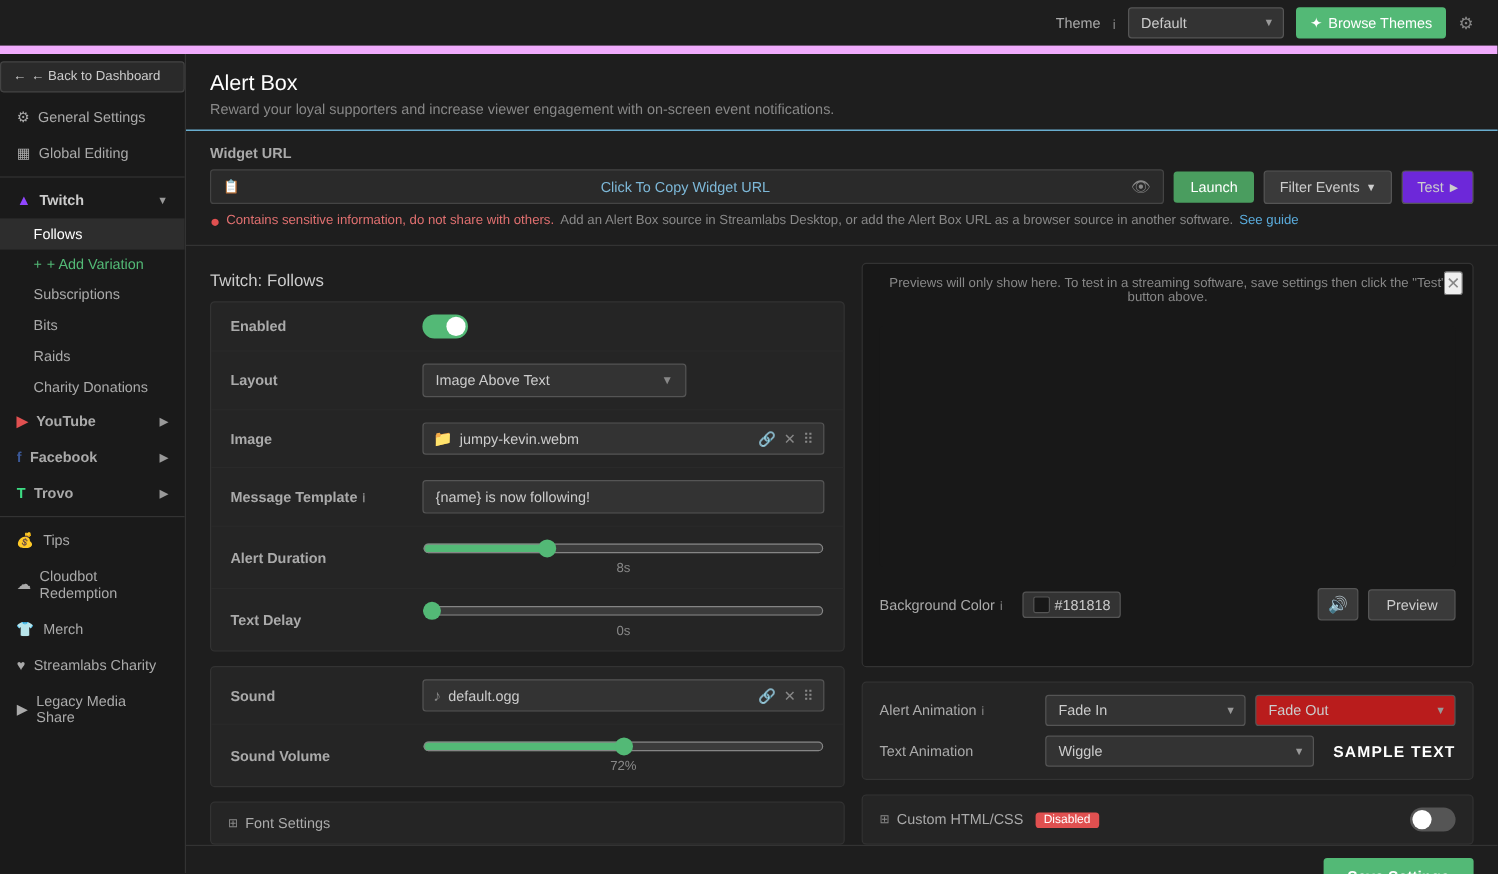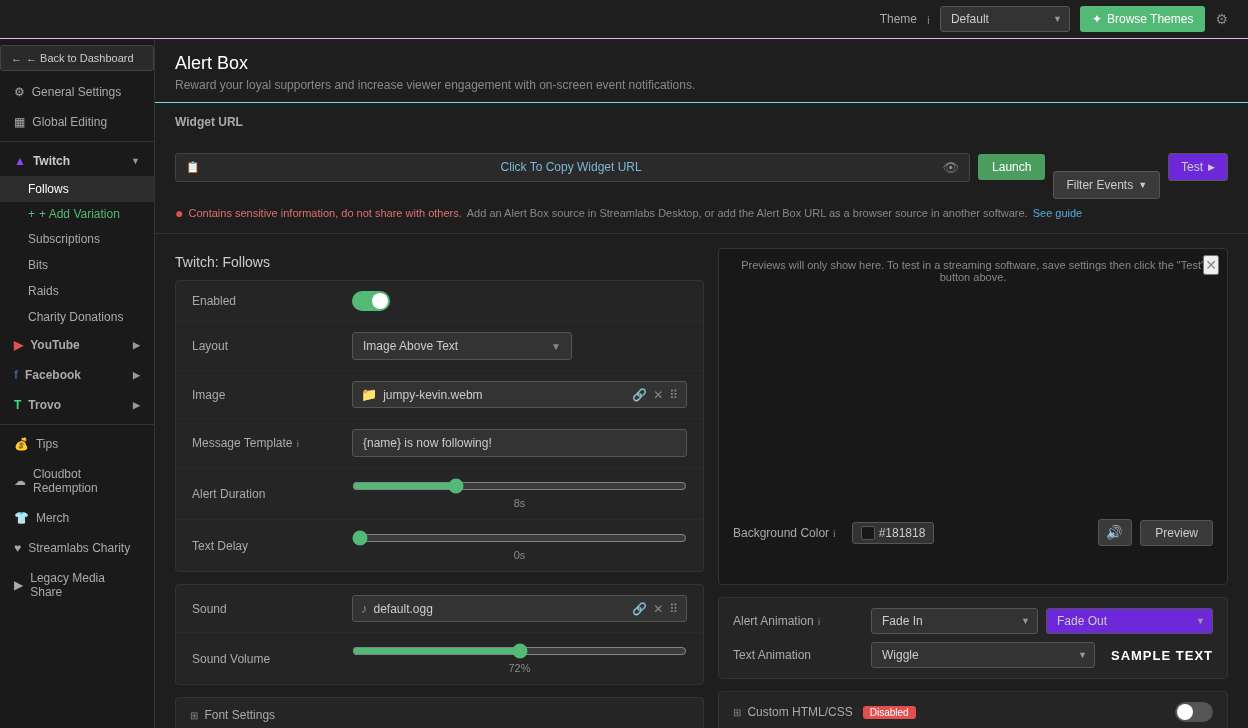--- a/index.html
+++ b/index.html
@@ -22,33 +22,33 @@
 
     .content-header { padding: 14px 20px 10px; border-bottom: 1px solid #7dd3fc; }
     .content-header h1 { font-size: 18px; color: #fff; font-weight: 400; }
     .content-header p { color: #888; font-size: 12px; margin-top: 4px; }
 
     .widget-url-section { padding: 12px 20px; border-bottom: 1px solid #333; }
     .widget-url-label { font-size: 12px; color: #aaa; margin-bottom: 6px; font-weight: 600; }
     .widget-url-row { display: flex; align-items: center; gap: 8px; }
     .widget-url-input { flex: 1; background: #2a2a2a; border: 1px solid #444; border-radius: 3px; padding: 6px 10px; color: #888; font-size: 12px; display: flex; align-items: center; gap: 6px; }
     .launch-btn { background: #4a9d5f; border: none; color: #fff; padding: 6px 14px; border-radius: 3px; cursor: pointer; font-size: 12px; }
-    .filter-btn { background: #3a3a3a; border: 1px solid #555; color: #ccc; padding: 6px 12px; border-radius: 3px; cursor: pointer; font-size: 12px; display: flex; align-items: center; gap: 5px; margin-top: 36px; }
+    .filter-btn { background: #3a3a3a; border: 1px solid #555; color: #ccc; padding: 6px 12px; border-radius: 3px; cursor: pointer; font-size: 12px; display: flex; align-items: center; gap: 5px; }
     .test-btn { background: #6d28d9; border: 1px solid #555; color: #ccc; padding: 6px 12px; border-radius: 3px; cursor: pointer; font-size: 12px; display: flex; align-items: center; gap: 5px; }
     .warning-row { font-size: 11px; color: #e07070; margin-top: 6px; display: flex; align-items: center; gap: 5px; }
     .warning-row span.normal { color: #888; }
     .warning-row a { color: #5aabdb; text-decoration: none; }
 
     
     .left-panel { flex: 1; display: flex; flex-direction: column; gap: 0; }
     .settings-card { background: #252525; border: 1px solid #333; border-radius: 4px; padding: 0; overflow: hidden; margin-bottom: 12px; }
 
     .setting-row { display: flex; align-items: center; padding: 10px 16px; border-bottom: 1px solid #2a2a2a; }
     .setting-row:last-child { border-bottom: none; }
-    .setting-label { width: 160px; color: #aaa; font-size: 12px; flex-shrink: 0; display: flex; align-items: center; gap: 4px; }
+    .setting-label { width: 160px; color: #aaa; font-size: 12px; flex-shrink: 0; display: flex; align-items: center; gap: 4px; font-weight: bold; }
     .setting-control { flex: 1; }
 
     
     .toggle { width: 38px; height: 20px; background: #53b976; border-radius: 10px; position: relative; cursor: pointer; }
     .toggle-knob { width: 16px; height: 16px; background: #fff; border-radius: 50%; position: absolute; top: 2px; right: 2px; transition: right 0.2s; }
 
     
     .dropdown { background: #333; border: 1px solid #555; border-radius: 3px; padding: 6px 10px; color: #ccc; font-size: 12px; display: flex; align-items: center; justify-content: space-between; cursor: pointer; min-width: 160px; }
     .dropdown .arrow { color: #888; font-size: 10px; }
 
@@ -96,21 +96,21 @@
     .save-btn { background: #53b976; border: none; color: #fff; padding: 8px 20px; border-radius: 3px; cursor: pointer; font-size: 13px; font-weight: 600; }
     .browse-themes-btn { background: #53b976; border: none; color: #fff; padding: 6px 12px; border-radius: 3px; cursor: pointer; font-size: 12px; display: flex; align-items: center; gap: 5px; }
 
     .section-title { color: #ccc; font-size: 14px; font-weight: 500; padding: 6px 0 10px; }
     .panels-wrap { display: flex; gap: 14px; padding: 14px 20px 0; flex: 1; }
     .red-dot { color: #e05050; font-size: 14px; }
   </style>
 </head>
 <body>
 
-<div style="background:#1e1e1e; border-bottom:1px solid #f0abfc; padding:6px 20px; display:flex; align-items:center; justify-content:flex-end; gap:10px;">
+<div style="background:#1e1e1e; border-bottom:7px solid #f0abfc; padding:6px 20px; display:flex; align-items:center; justify-content:flex-end; gap:10px;">
   <span style="color:#aaa; font-size:12px; display:flex; align-items:center; gap:4px;">Theme</span>
   <span style="color:#888; font-size:11px;">ℹ</span>
   <div style="position:relative; display:inline-block;">
     <select style="background:#333; border:1px solid #555; border-radius:3px; padding:5px 28px 5px 10px; color:#ccc; font-size:12px; cursor:pointer; min-width:130px; appearance:none;">
       <option>Default</option>
     </select>
     <span style="position:absolute; right:8px; top:50%; transform:translateY(-50%); color:#999; font-size:9px; pointer-events:none;">▼</span>
   </div>
   <button class="browse-themes-btn" style="background:#53b976; border:none; color:#fff; padding:6px 12px; border-radius:3px; cursor:pointer; font-size:12px; display:flex; align-items:center; gap:5px;">
     <span>✦</span>
@@ -360,21 +360,21 @@
               <span style="color:#888; font-size:10px;">ℹ</span>
             </div>
             <div class="anim-dropdowns">
               <div style="position:relative; flex:1;">
                 <select style="width:100%; background:#333; border:1px solid #555; border-radius:3px; padding:5px 28px 5px 10px; color:#ccc; font-size:12px; appearance:none; cursor:pointer;">
                   <option>Fade In</option>
                 </select>
                 <span style="position:absolute; right:8px; top:50%; transform:translateY(-50%); color:#999; font-size:9px; pointer-events:none;">▼</span>
               </div>
               <div style="position:relative; flex:1;">
-                <select style="width:100%; background:#6d28d9; border:1px solid #555; border-radius:3px; padding:5px 28px 5px 10px; color:#ccc; font-size:12px; appearance:none; cursor:pointer;">
+                <select style="width:100%; background:#b91c1c; border:1px solid #555; border-radius:3px; padding:5px 28px 5px 10px; color:#ccc; font-size:12px; appearance:none; cursor:pointer;">
                   <option>Fade Out</option>
                 </select>
                 <span style="position:absolute; right:8px; top:50%; transform:translateY(-50%); color:#999; font-size:9px; pointer-events:none;">▼</span>
               </div>
             </div>
           </div>
 
           <div class="anim-row">
             <div class="anim-label">
               <span>Text Animation</span>

